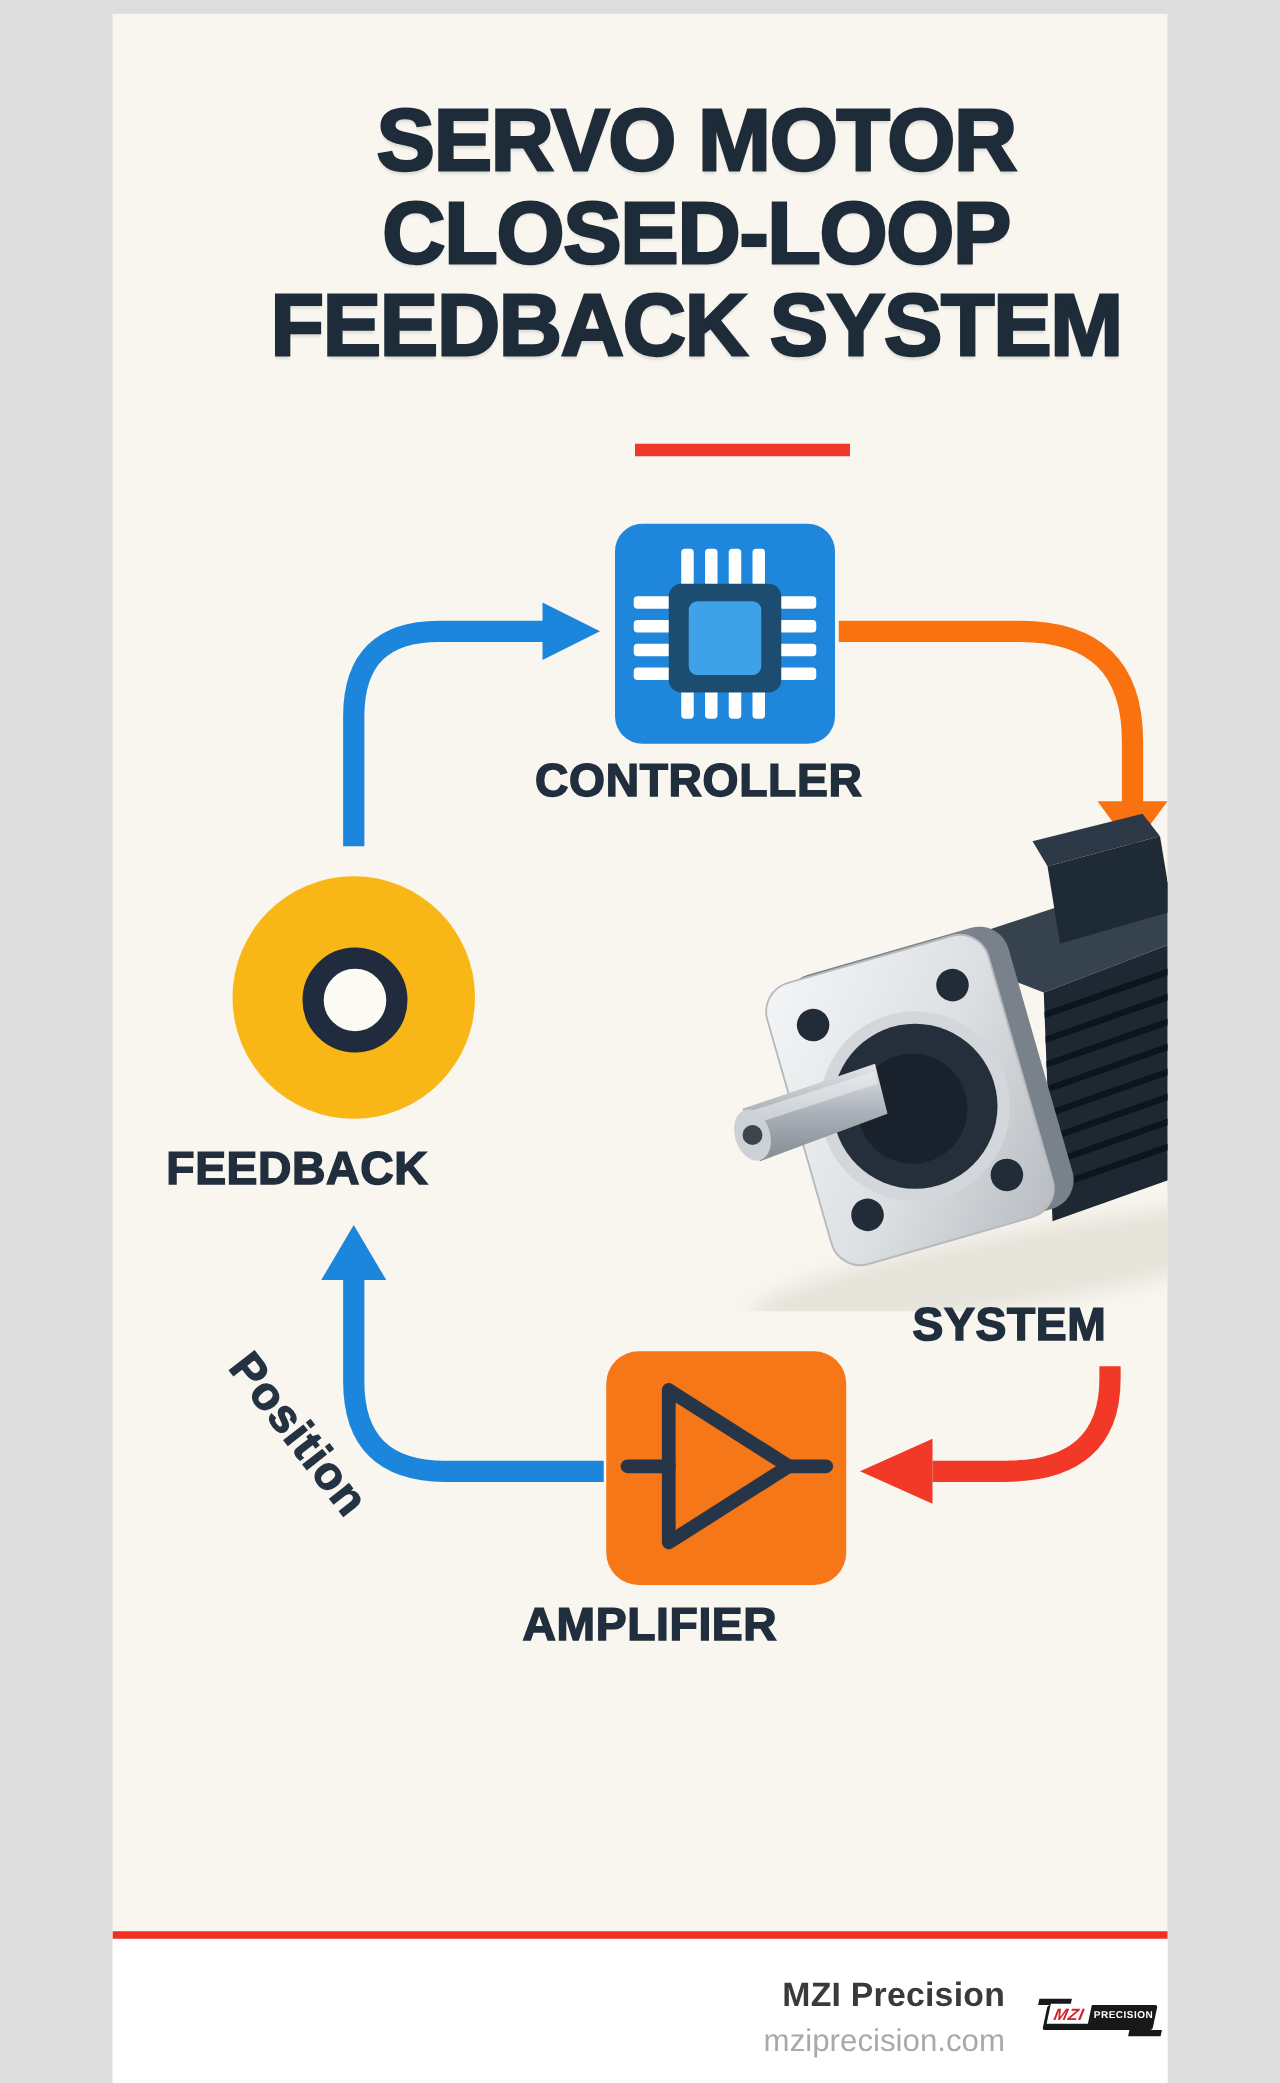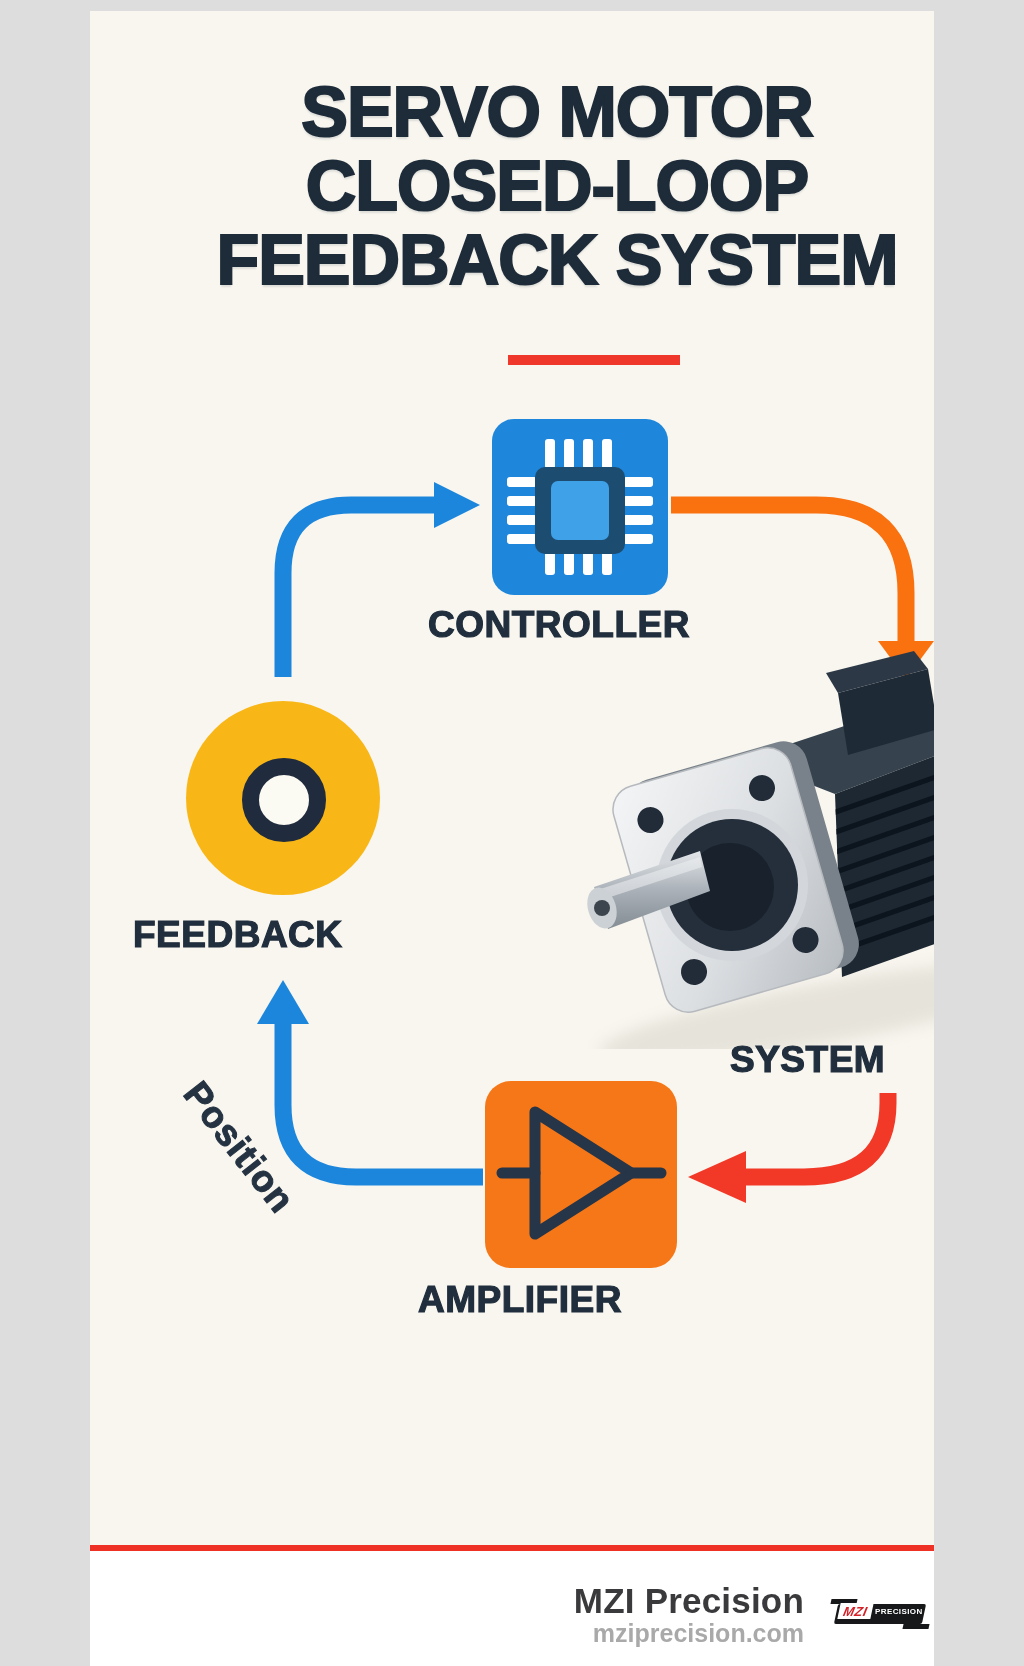--- a/index.html
+++ b/index.html
@@ -51,25 +51,25 @@
     position:absolute;left:118px;top:1063px;
     transform:rotate(52deg);transform-origin:0 0;
     font-size:37px;font-weight:bold;letter-spacing:1px;color:#243242;
     -webkit-text-stroke:1px #243242;
   }
   
   .footer-band{position:absolute;left:0;top:1540px;width:1024px;height:126px;background:#ffffff;}
   .footer-line{position:absolute;left:0;top:1534px;width:1024px;height:6px;background:#ee3124;}
   .brand{
     position:absolute;top:1570px;right:130px;text-align:right;
-    font-size:35px;font-weight:bold;color:#3a3a3c;letter-spacing:.2px;
+    font-size:27px;font-weight:bold;color:#3a3a3c;letter-spacing:.2px;
   }
   .website{
     position:absolute;top:1608px;right:130px;text-align:left;
-    font-size:25px;font-weight:bold;color:#a9a9a9;
+    font-size:25px;font-weight:normal;color:#a9a9a9;
   }
   .logo{position:absolute;top:1590px;right:7px;width:94px;height:26px;}
   .logo-bar{
     position:absolute;left:3px;top:3px;width:88px;height:20px;
     background:#17181a;transform:skewX(-12deg);border-radius:2px;
   }
   .logo-step-a{position:absolute;left:-2px;top:-2px;width:26px;height:5px;background:#17181a;transform:skewX(-12deg);}
   .logo-step-b{position:absolute;right:-2px;bottom:-2px;width:26px;height:5px;background:#17181a;transform:skewX(-12deg);}
   .logo-mzi{
     position:absolute;left:6px;top:2px;width:33px;height:16px;background:#ffffff;

